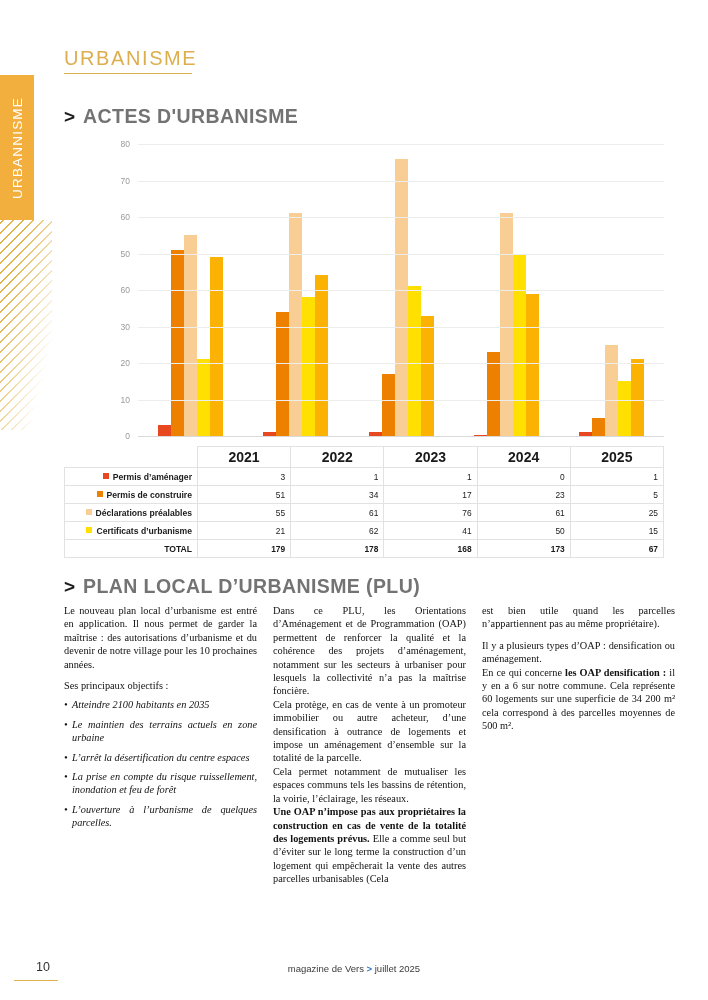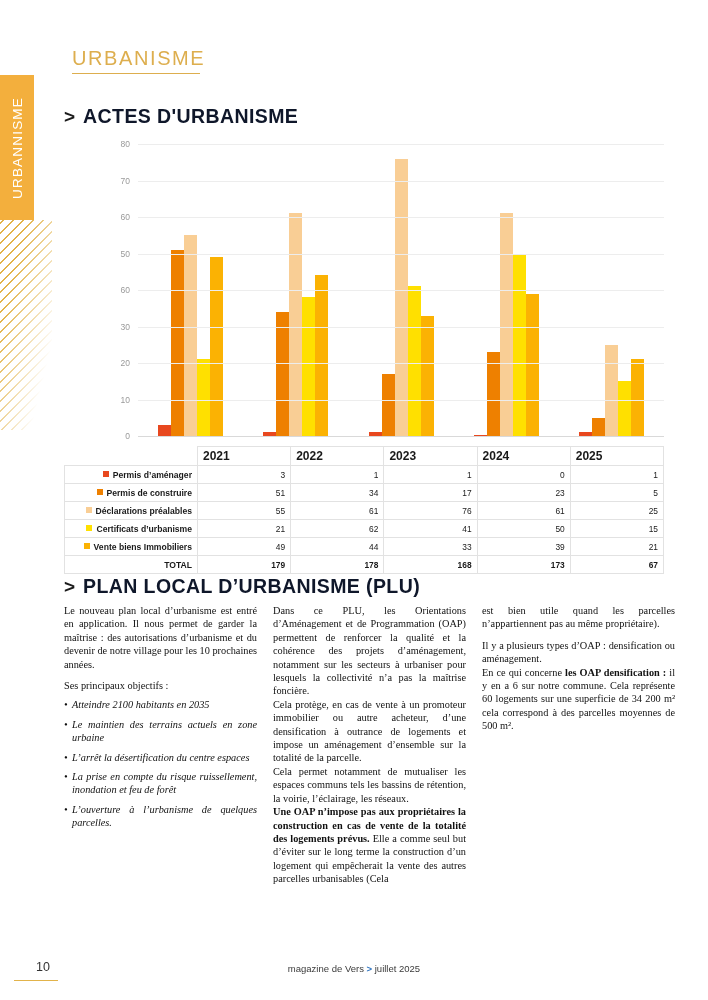--- a/index.html
+++ b/index.html
@@ -24,33 +24,33 @@
   #rail-stripes{
     position:absolute;left:0;top:220px;width:52px;height:210px;
     background:repeating-linear-gradient(-45deg,
        #E2B34A 0px,#E2B34A 1.4px,
        rgba(255,255,255,0) 1.4px,rgba(255,255,255,0) 7px);
     -webkit-mask-image:linear-gradient(to bottom right,rgba(0,0,0,1) 25%,rgba(0,0,0,0) 80%);
     mask-image:linear-gradient(to bottom right,rgba(0,0,0,1) 25%,rgba(0,0,0,0) 80%);
   }
 
   
-  #page-header{position:absolute;left:72px;top:47px;width:600px;}
+  #page-header{position:absolute;left:64px;top:47px;width:600px;}
   #page-header .htext{
     font-size:20px;color:#DDAE4E;letter-spacing:1.6px;font-weight:400;
   }
   #page-header .hrule{
     margin-top:3px;height:1px;width:128px;background:#DDAE4E;
   }
 
   
   .section-title{display:flex;align-items:baseline;gap:8px;}
   .section-title .chev{color:#1a1a1a;font-size:19px;font-weight:700;line-height:1;}
   .section-title .stxt{
-    color:#0f172a;font-size:19.5px;font-weight:700;letter-spacing:.4px;
+    color:#737373;font-size:19.5px;font-weight:700;letter-spacing:.4px;
   }
   #actes-title{position:absolute;left:64px;top:105px;}
   #plu-title{position:absolute;left:64px;top:575px;}
 
   
   #chart-block{position:absolute;left:64px;top:144px;width:600px;height:302px;}
   #chart-inner{position:absolute;left:0;top:0;width:600px;height:302px;}
   #y-axis{position:absolute;left:0;top:0;width:74px;height:302px;}
   #y-axis .ytick{
     position:absolute;right:8px;transform:translateY(-50%);
@@ -71,21 +71,21 @@
   
   #data-table{
     position:absolute;left:64px;top:446px;width:600px;
     border-collapse:collapse;font-size:8.4px;
   }
   #data-table td,#data-table th{
     border:1px solid #e2e2e2;padding:2px 5px;height:13px;
     color:#1a1a1a;
   }
   #data-table th.yearh{
-    text-align:left;font-weight:700;font-size:12px;background:#ffffff;
+    text-align:center;font-weight:700;font-size:14px;background:#ffffff;
   }
   #data-table th.corner{border-left:1px solid #ffffff;border-top:1px solid #ffffff;}
   #data-table td.rowlabel{
     text-align:right;font-weight:700;font-size:8.6px;white-space:nowrap;
     width:122px;
   }
   #data-table td.num{text-align:right;font-weight:400;}
   #data-table tr.total td{font-weight:700;}
   #data-table tr.total td.rowlabel{text-align:right;}
   .swatch{
@@ -246,28 +246,20 @@
         <td class="num">25</td>
       </tr>
       <tr>
         <td class="rowlabel"><span class="swatch" style="background: rgb(255, 224, 0);"></span><span>Certificats d’urbanisme</span></td>
         <td class="num">21</td>
         <td class="num">62</td>
         <td class="num">41</td>
         <td class="num">50</td>
         <td class="num">15</td>
       </tr>
-      <tr>
-        <td class="rowlabel"><span class="swatch" style="background: rgb(251, 178, 3);"></span><span>Vente biens Immobiliers</span></td>
-        <td class="num">49</td>
-        <td class="num">44</td>
-        <td class="num">33</td>
-        <td class="num">39</td>
-        <td class="num">21</td>
-      </tr>
       <tr class="total">
         <td class="rowlabel">TOTAL</td>
         <td class="num">179</td>
         <td class="num">178</td>
         <td class="num">168</td>
         <td class="num">173</td>
         <td class="num">67</td>
       </tr>
     </tbody>
 </table>

